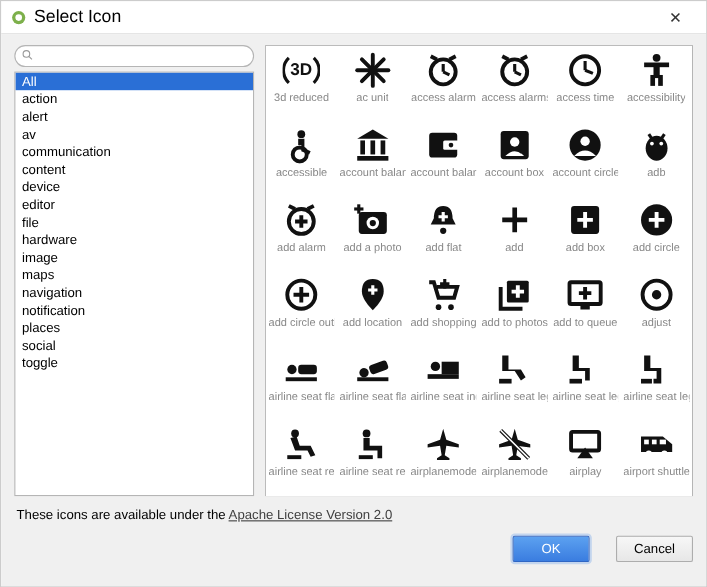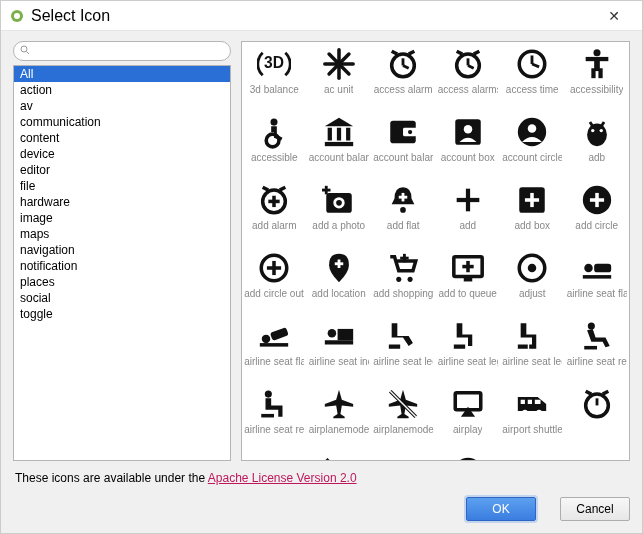--- a/index.html
+++ b/index.html
@@ -1,37 +1,37 @@
 <!DOCTYPE html>
 <html><head>
 <meta charset="utf-8">
 <style>
 * { box-sizing: border-box; margin: 0; padding: 0; }
 body { font-family: "Segoe UI", Tahoma, sans-serif; font-size: 12px; background: #fff; width: 643px; height: 534px; overflow: hidden; border: 1px solid #ccc; }
 .titlebar { height: 30px; display: flex; align-items: center; padding: 0 8px; border-bottom: 1px solid #e5e5e5; }
 .titlebar .appicon { width: 16px; height: 16px; margin-right: 6px; }
 .titlebar .title { flex: 1; font-size: 16px; }
 .titlebar .close { width: 40px; text-align: center; font-size: 14px; color: #333; }
-.content { display: flex; flex-direction: column; height: calc(100% - 30px); padding: 10px 12px 12px 12px; background: #f0f0f0; }
+.content { display: flex; flex-direction: column; height: calc(100% - 30px); padding: 10px 12px 22px 12px; background: #f0f0f0; }
 .main-row { display: flex; gap: 10px; flex: 1; min-height: 0; }
 .left-col { width: 218px; display: flex; flex-direction: column; }
 .search-wrap { position: relative; margin-bottom: 4px; }
 .search-wrap input { width: 100%; height: 20px; border: 1px solid #b5b5b5; border-radius: 10px; padding: 0 8px 0 22px; font-size: 12px; background: #fff; }
 .search-wrap .sicon { position: absolute; left: 6px; top: 3px; color: #888; font-size: 12px; }
 .cat-list { flex: 1; background: #fff; border: 1px solid #b5b5b5; overflow-y: auto; }
 .cat-item { padding: 1px 6px; font-size: 12px; cursor: default; white-space: nowrap; }
 .cat-item.selected { background: #2a6fd6; color: #fff; }
 .icon-panel { flex: 1; background: #fff; border: 1px solid #b5b5b5; overflow: auto; }
 .icon-grid { display: grid; grid-template-columns: repeat(6, 1fr); }
 .icon-cell { display: flex; flex-direction: column; align-items: center; justify-content: flex-start; padding: 4px 0 2px 0; height: 68px; overflow: hidden; }
 .icon-glyph { width: 36px; height: 36px; display: flex; align-items: center; justify-content: center; color: #ef4444; }
 .icon-glyph svg { width: 34px; height: 34px; }
 .icon-label { font-size: 10px; color: #888; max-width: 60px; white-space: nowrap; overflow: hidden; text-align: center; margin-top: 2px; }
 .license-row { padding: 10px 2px 6px 2px; font-size: 12px; }
-.license-row a { color: #be185d; text-decoration: underline; }
+.license-row a { color: #404040; text-decoration: underline; }
 .button-row { display: flex; justify-content: flex-end; gap: 24px; padding-top: 6px; align-items: center; }
 .btn { min-width: 70px; height: 24px; border: 1px solid #adadad; background: linear-gradient(#f7f7f7,#e7e7e7); border-radius: 2px; font-size: 12px; cursor: pointer; }
 .btn.primary { background: linear-gradient(#5ca1f0,#3a7de0); color: #fff; border: 1px solid #2f66c4; box-shadow: 0 0 0 2px rgba(60,130,230,0.25); }
 </style>
 </head>
 <body>
 
 <div class="titlebar">
   <span class="appicon">
     <svg viewBox="0 0 16 16">
@@ -51,20 +51,21 @@
           <svg width="12" height="12" viewBox="0 0 24 24">
               <circle cx="10" cy="10" r="6" fill="none" stroke="#999" stroke-width="2"></circle>
               <line x1="15" y1="15" x2="20" y2="20" stroke="#999" stroke-width="2"></line>
             </svg>
         </span>
         <input type="text" placeholder="" style="">
       </div>
       <div class="cat-list" id="cat-list">
           <div class="cat-item selected">All</div>
           <div class="cat-item">action</div>
+          <div class="cat-item">alert</div>
           <div class="cat-item">av</div>
           <div class="cat-item">communication</div>
           <div class="cat-item">content</div>
           <div class="cat-item">device</div>
           <div class="cat-item">editor</div>
           <div class="cat-item">file</div>
           <div class="cat-item">hardware</div>
           <div class="cat-item">image</div>
           <div class="cat-item">maps</div>
           <div class="cat-item">navigation</div>
@@ -77,21 +78,21 @@
     <div class="icon-panel">
       <div class="icon-grid" id="icon-grid">
           <div class="icon-cell">
             <div class="icon-glyph">
               <svg viewBox="0 0 24 24">
                 <text x="12" y="15" text-anchor="middle" font-size="11" font-weight="bold" fill="#111">3D</text>
                 <path d="M4 4 A11 11 0 0 0 4 20" fill="none" stroke="#111" stroke-width="2"></path>
                 <path d="M20 4 A11 11 0 0 1 20 20" fill="none" stroke="#111" stroke-width="2"></path>
               </svg>
             </div>
-            <div class="icon-label">3d balance</div>
+            <div class="icon-label">3d reduced</div>
           </div>
           <div class="icon-cell">
             <div class="icon-glyph">
               <svg viewBox="0 0 24 24">
                 <g stroke="#111" stroke-width="2.5" stroke-linecap="round">
                   <line x1="12" y1="2" x2="12" y2="22"></line>
                   <line x1="2" y1="12" x2="22" y2="12"></line>
                   <line x1="5" y1="5" x2="19" y2="19"></line>
                   <line x1="19" y1="5" x2="5" y2="19"></line>
                 </g>
@@ -297,20 +298,31 @@
             <div class="icon-glyph">
               <svg viewBox="0 0 24 24">
                 <circle cx="9" cy="20" r="1.8" fill="#111"></circle>
                 <circle cx="17" cy="20" r="1.8" fill="#111"></circle>
                 <path d="M3 4 h3 l3 10 h10 l2 -7 h-13" fill="none" stroke="#111" stroke-width="2.5"></path>
                 <line x1="13" y1="2" x2="13" y2="8" stroke="#111" stroke-width="2"></line>
                 <line x1="10" y1="5" x2="16" y2="5" stroke="#111" stroke-width="2"></line>
               </svg>
             </div>
             <div class="icon-label">add shopping cart</div>
+          </div>
+          <div class="icon-cell">
+            <div class="icon-glyph">
+              <svg viewBox="0 0 24 24">
+                <rect x="7" y="3" width="14" height="14" rx="1" fill="#111"></rect>
+                <line x1="14" y1="6" x2="14" y2="14" stroke="#fff" stroke-width="2.5"></line>
+                <line x1="10" y1="10" x2="18" y2="10" stroke="#fff" stroke-width="2.5"></line>
+                <path d="M3 7 v14 h14" fill="none" stroke="#111" stroke-width="2.5"></path>
+              </svg>
+            </div>
+            <div class="icon-label">add to photos</div>
           </div>
           <div class="icon-cell">
             <div class="icon-glyph">
               <svg viewBox="0 0 24 24">
                 <rect x="2" y="4" width="20" height="14" rx="1" fill="none" stroke="#111" stroke-width="2.5"></rect>
                 <line x1="12" y1="7" x2="12" y2="15" stroke="#111" stroke-width="2.5"></line>
                 <line x1="8" y1="11" x2="16" y2="11" stroke="#111" stroke-width="2.5"></line>
                 <rect x="9" y="19" width="6" height="2.5" fill="#111"></rect>
               </svg>
             </div>

